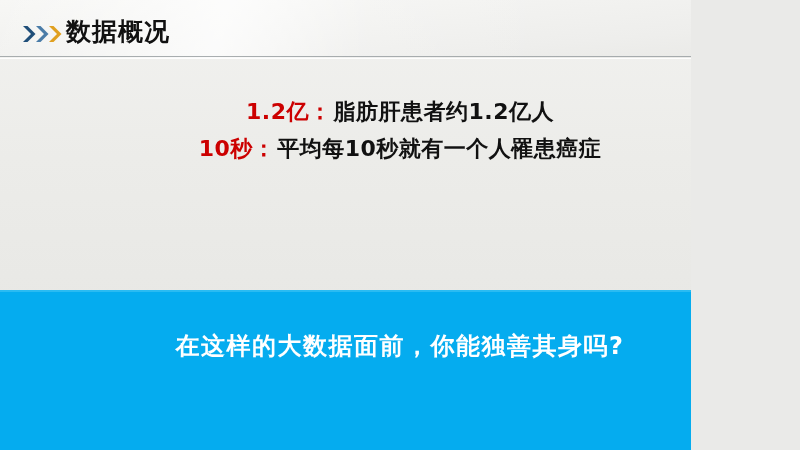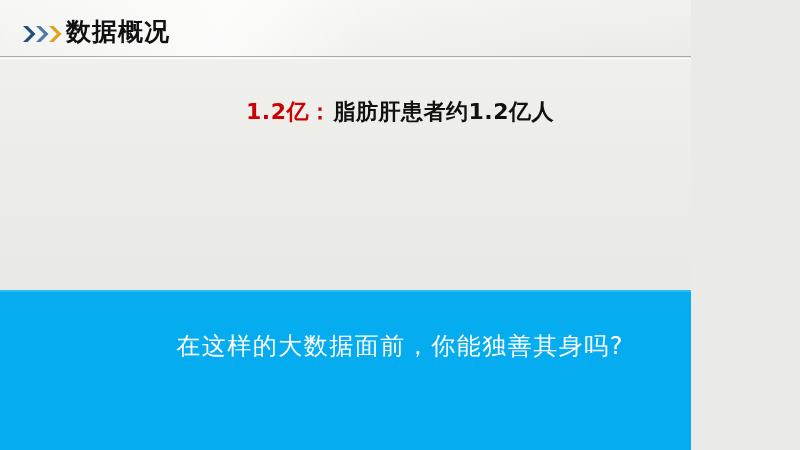--- a/index.html
+++ b/index.html
@@ -144,21 +144,21 @@
     background: #2fbdf2;
     opacity: 0.9;
   }
   .banner-text {
     position: absolute;
     left: 0;
     top: 40px;
     width: 800px;
     text-align: center;
     font-size: 24px;
-    font-weight: normal;
+    font-weight: bold;
     color: #ffffff;
     letter-spacing: 1.5px;
     white-space: nowrap;
   }
 </style>
 </head>
 <body>
 
 <div class="slide">
 
@@ -179,20 +179,23 @@
     <div class="header-rule"></div>
     <div class="header-rule2"></div>
   </div>
 
   <div class="stats">
 
     <div class="stat-line">
       <span class="stat-key">1.2亿</span><span class="stat-sep">：</span><span class="stat-val">脂肪肝患者约1.2亿人</span>
     </div>
 
+    <div class="stat-line">
+      <span class="stat-key">10秒</span><span class="stat-sep">：</span><span class="stat-val">平均每10秒就有一个人罹患癌症</span>
+    </div>
 
 
 
   </div>
 
   <div class="banner">
     <div class="banner-topline"></div>
     <div class="banner-text">在这样的大数据面前，你能独善其身吗?</div>
 
   </div>

